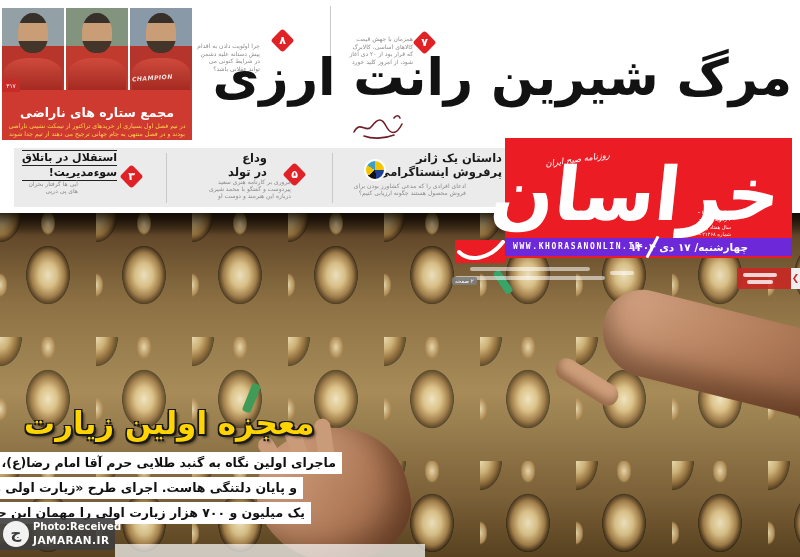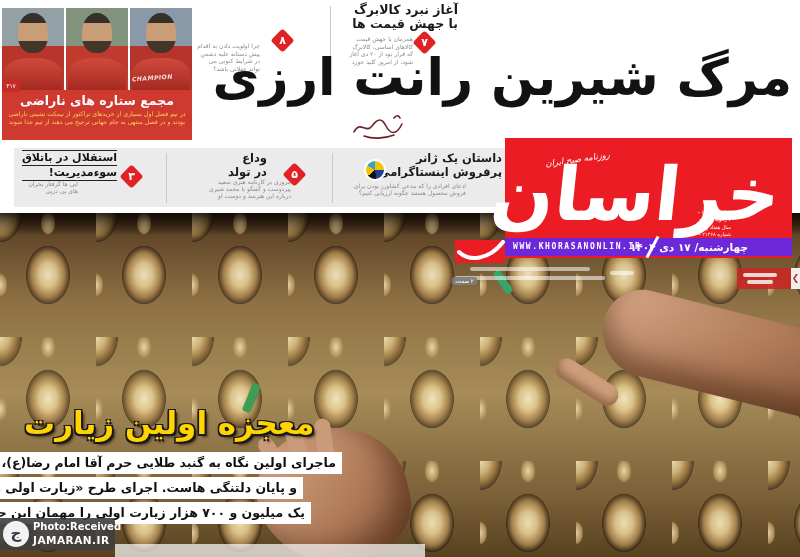--- a/index.html
+++ b/index.html
@@ -24,21 +24,21 @@
   .shoulders{position:absolute;left:50%;bottom:0;width:58px;height:32px;margin-left:-29px;
     border-radius:45% 45% 0 0;background:linear-gradient(180deg,#cf4a3c,#a52a22);}
   .champ{position:absolute;bottom:9px;left:2px;color:rgba(255,255,255,.85);
     font-size:6px;font-style:italic;font-weight:bold;letter-spacing:.5px;transform:rotate(-4deg);}
   #corner-tag{left:2px;top:79px;width:18px;height:13px;background:#c62b28;color:#fff;
     font-size:6px;line-height:13px;text-align:center;z-index:3;}
 
   
   #football{left:2px;top:90px;width:190px;height:50px;background:#cf3a30;z-index:2;
     padding:3px 5px 0 5px;text-align:center;}
-  #football .hl{color:#fff;font-size:12.5px;font-weight:bold;line-height:15px;}
+  #football .hl{color:#fff;font-size:12.5px;font-weight:bold;line-height:15px;margin-top:12px;}
   #football .sum{color:#ffd34f;font-size:6.2px;line-height:8px;margin-top:2px;}
 
   
   .tstory .t{position:absolute;font-size:12.5px;font-weight:bold;color:#1a1a1a;
     line-height:14px;text-align:right;}
   .tstory .s{position:absolute;font-size:6px;color:#8b8b8b;line-height:7.5px;text-align:right;}
   .diamond{position:absolute;width:17px;height:17px;background:#e02226;transform:rotate(45deg);
     border-radius:3px;}
   .diamond span{position:absolute;left:0;top:0;width:17px;height:17px;transform:rotate(-45deg);
     color:#fff;font-size:11px;font-weight:bold;text-align:center;line-height:17px;}
@@ -187,22 +187,20 @@
 
   <div id="story8" class="abs tstory">
     <div class="diamond">
         <span>۸</span>
       </div>
     <div class="s rtl">چرا اولویت دادن به اقدام پیش دستانه علیه دشمن در شرایط کنونی می تواند عقلانی باشد؟</div>
   </div>
   <div id="vr1" class="abs vrule"></div>
 
   <div id="story7" class="abs tstory">
-    <div class="t rtl pre">آغاز نبرد کالابرگ
-با جهش قیمت ها</div>
     <div class="diamond">
         <span>۷</span>
       </div>
     <div class="s rtl">همزمان با جهش قیمت کالاهای اساسی، کالابرگ که قرار بود از ۲۰ دی آغاز شود، از امروز کلید خورد</div>
   </div>
 
   <div id="headline" class="abs rtl">مرگ شیرین رانت ارزی</div>
   <svg id="signature" class="abs" viewBox="0 0 64 30">
     <path d="M4 22 C 10 10, 16 24, 22 16 S 32 8, 36 16 S 46 26, 52 14 M44 8 c 2 -3, 5 -3, 6 0 M14 26 c 8 3, 20 3, 30 -1" fill="none" stroke="#6e1f28" stroke-width="1.6" stroke-linecap="round"></path>
   </svg>

